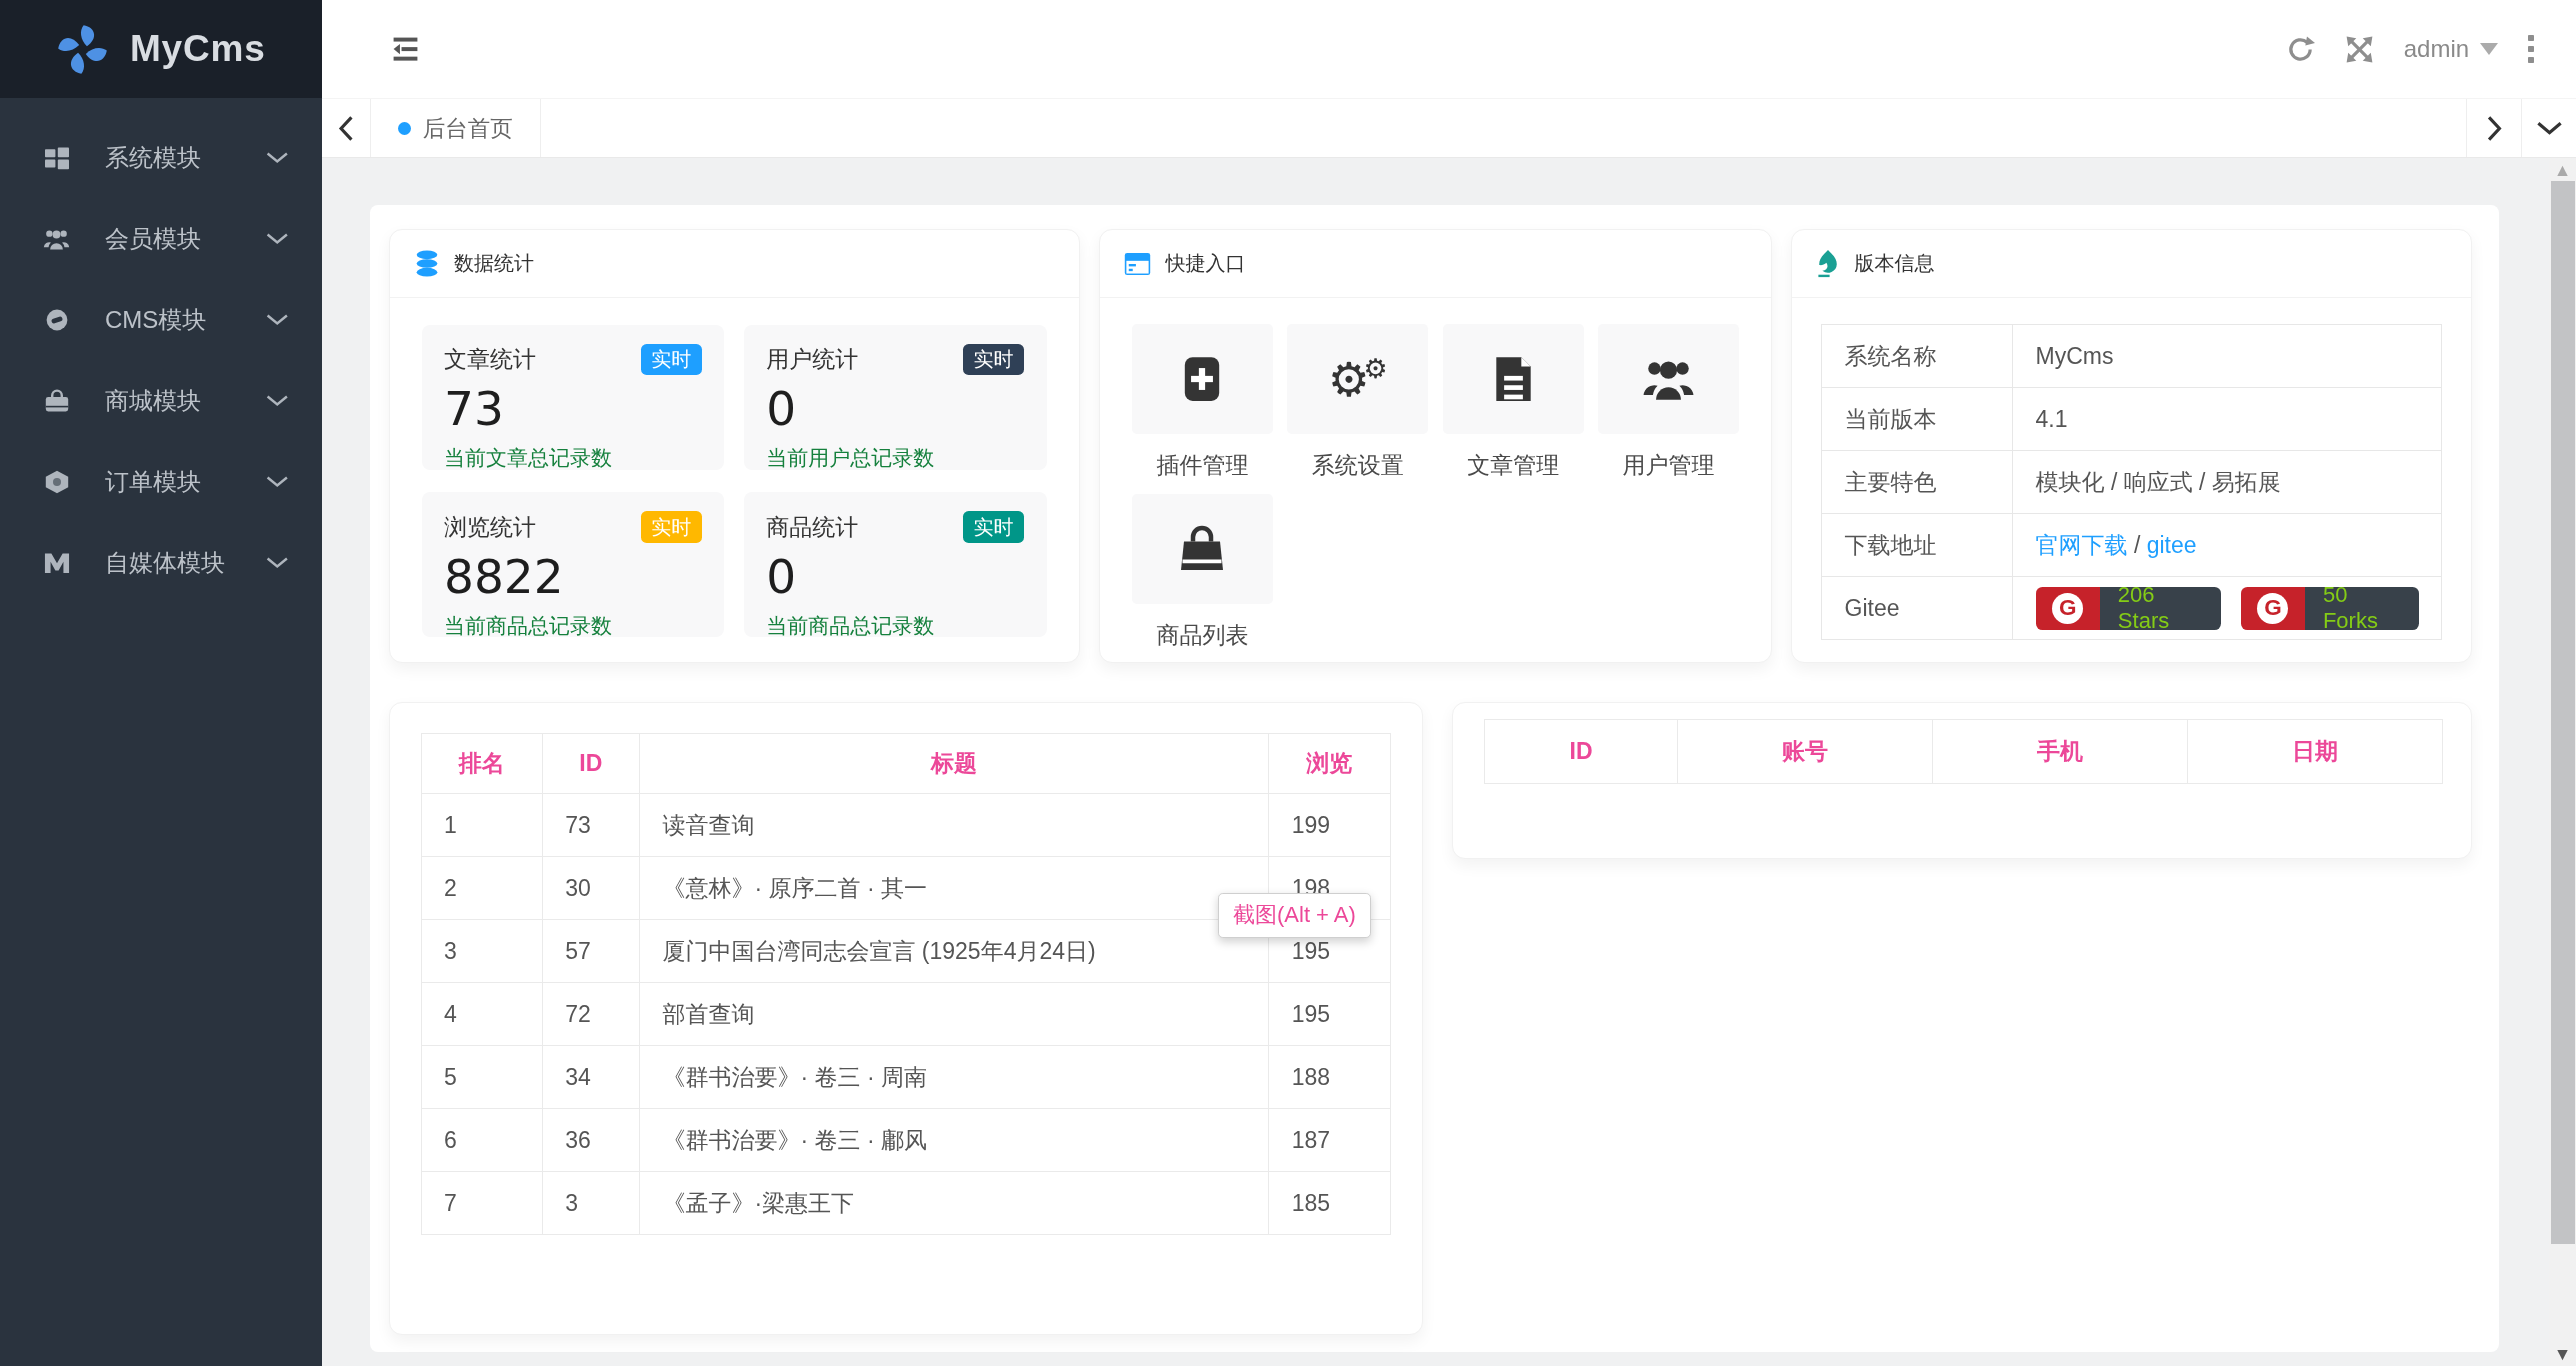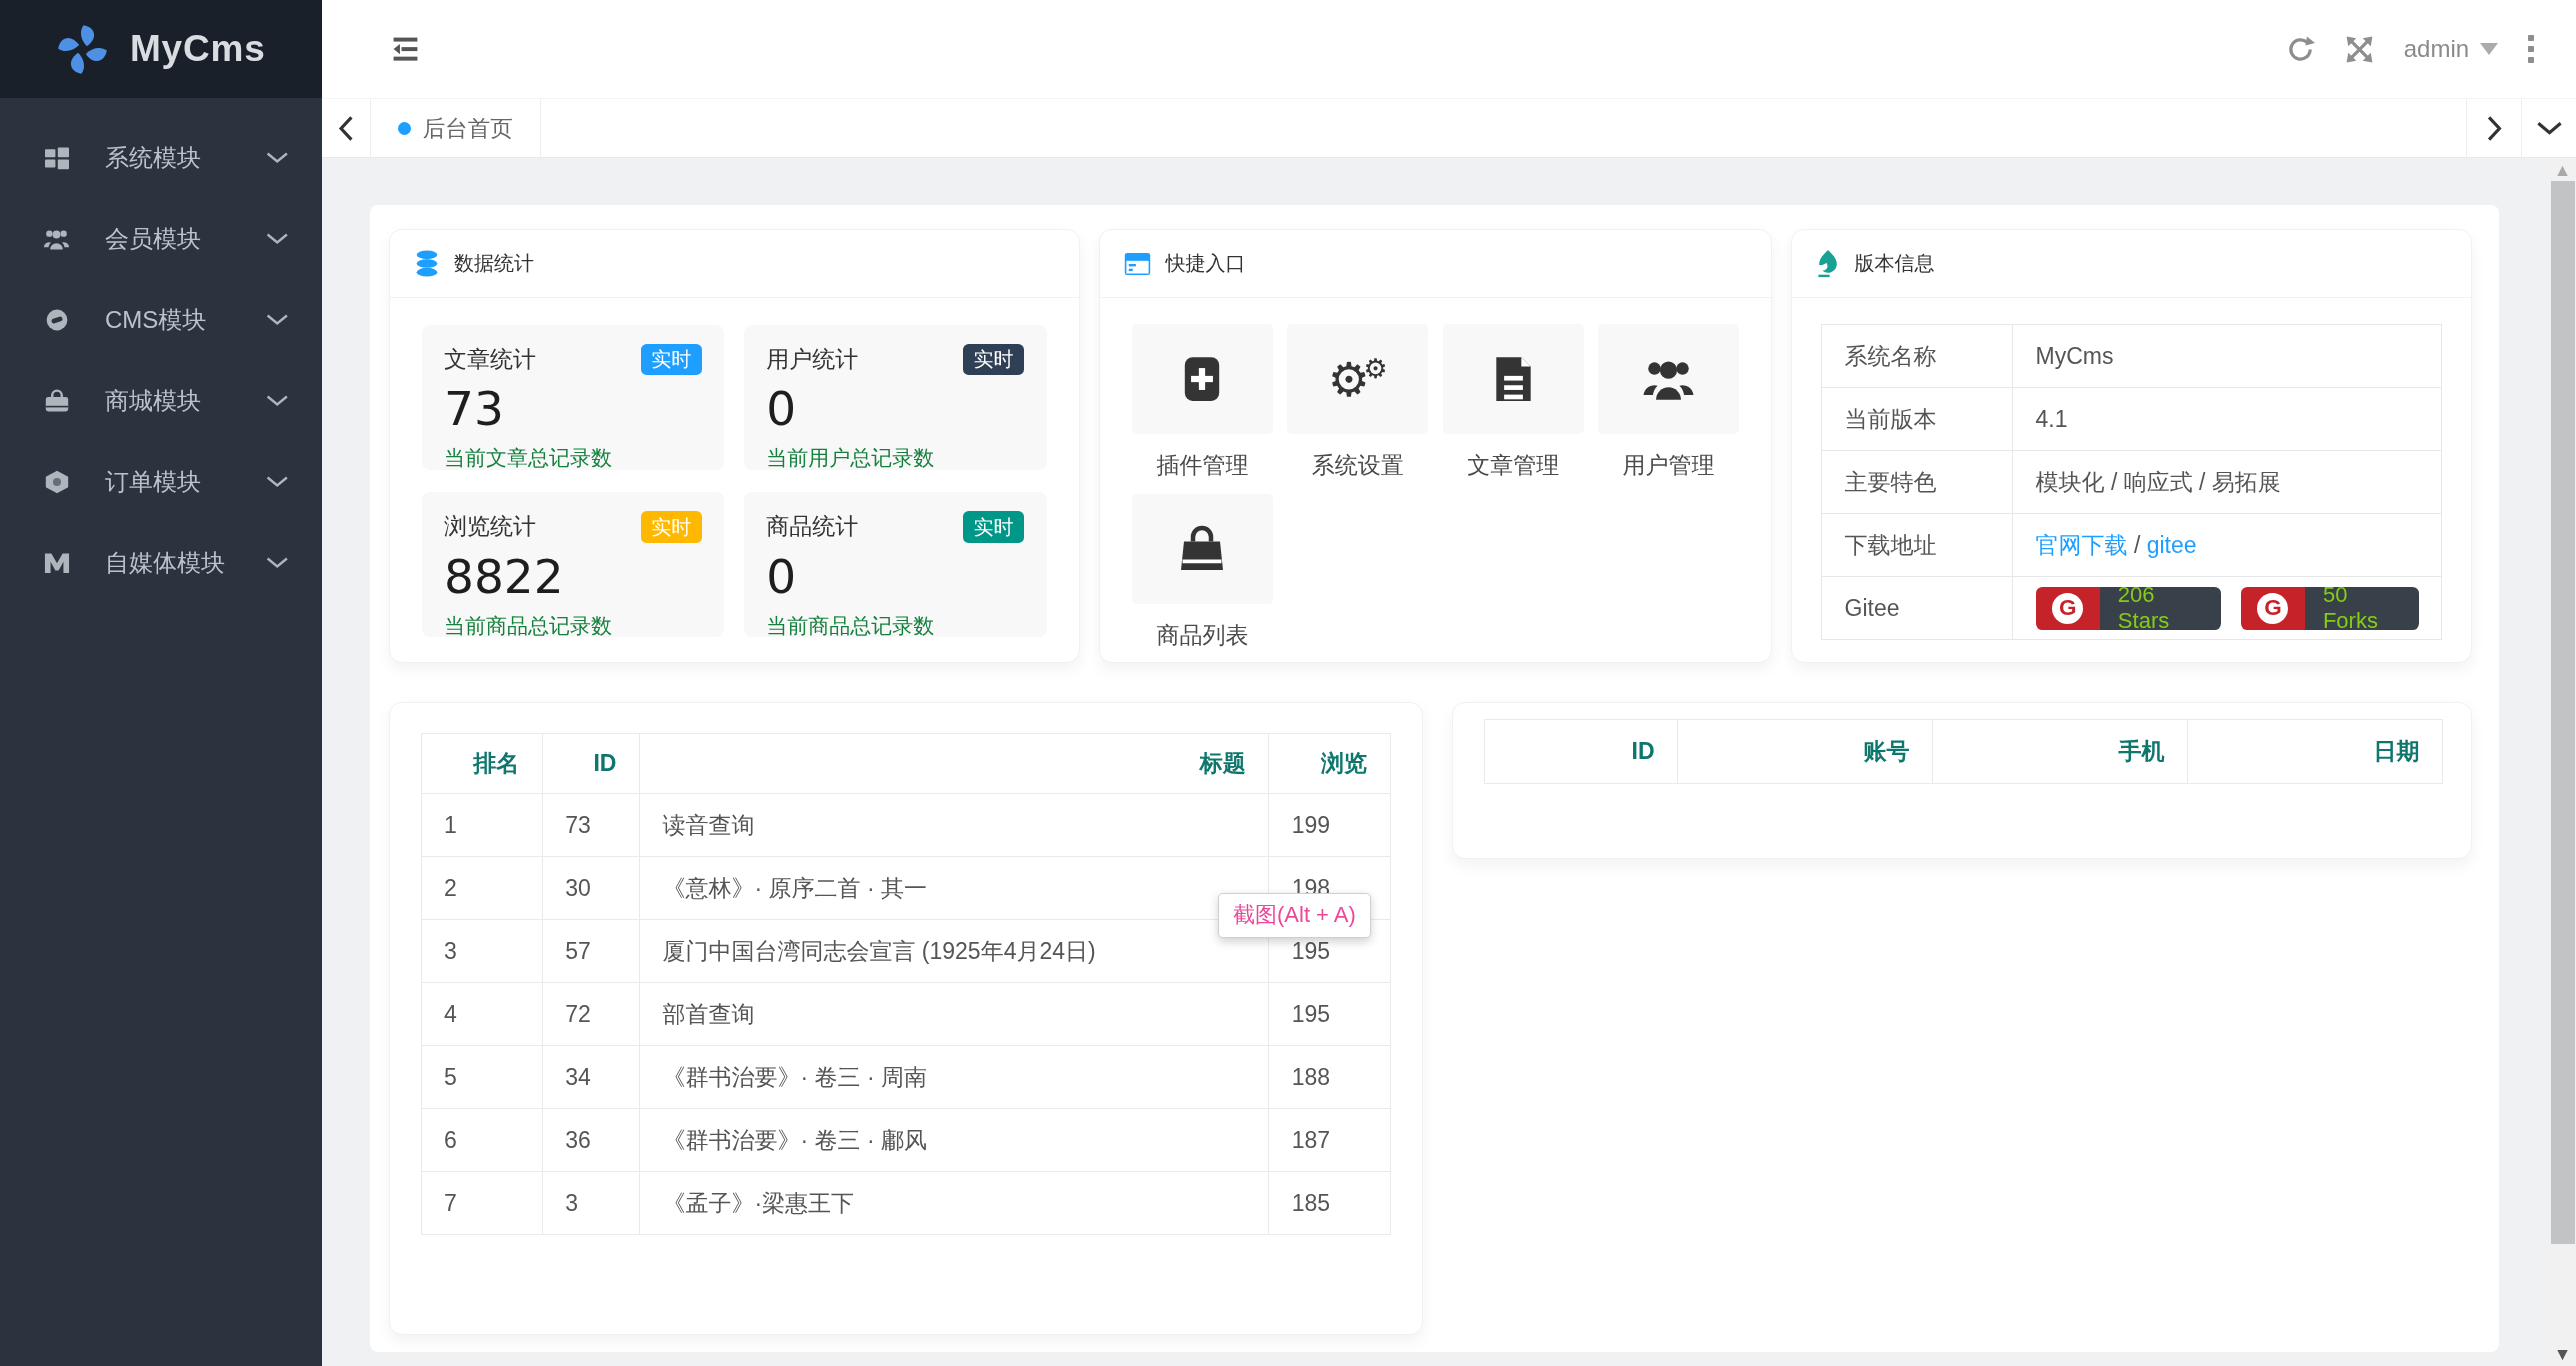--- a/index.html
+++ b/index.html
@@ -51,21 +51,21 @@
 
   .p-stats   { left:18.5px;  top:24px;  width:691px;  height:434px; }
   .p-short   { left:729px; top:24px;  width:673px;  height:434px; }
   .p-version { left:1421px;top:24px;  width:681px;  height:434px; }
   .p-articles{ left:18.5px;  top:497px; width:1034px; height:633px; }
   .p-members { left:1082px;top:497px; width:1020px; height:157px; }
 
   
   .stats-grid { padding:26.6px 32px 0 32px; display:grid; grid-template-columns:1fr 1fr; column-gap:19.3px; row-gap:22.5px; }
   .stat-card { height:145px; background:#F8F8F9; border-radius:8px; padding:19.3px 22.5px; }
-  .stat-top { display:flex; align-items:flex-start; justify-content:space-between; }
+  .stat-top { display:flex; align-items:flex-end; justify-content:space-between; }
   .stat-label { font-size:23px; color:#333; }
   .rt-badge { font-size:20px; color:#fff; padding:5.6px 10.5px; border-radius:5.6px; line-height:1; }
   .badge-blue { background:#1E9FFF; } .badge-dark { background:#2F4056; }
   .badge-yellow { background:#FFB800; } .badge-green { background:#009688; }
   .stat-value { font-size:47px; color:#1E1E1E; margin-top:6.4px; font-family:"DejaVu Sans",sans-serif; }
   .stat-desc { font-size:21px; color:#15803d; margin-top:8px; }
 
   
   .short-grid { padding:26px 32px 0 32px; display:grid; grid-template-columns:repeat(4,1fr); column-gap:14.5px; row-gap:13px; }
   .short-item { text-align:center; cursor:pointer; }
@@ -82,21 +82,21 @@
   .gitee-badges { display:flex; gap:19.3px; align-items:center; }
   .gbadge { display:inline-flex; height:43px; border-radius:6.4px; overflow:hidden; cursor:pointer; }
   .gbadge .gleft { width:71px; background:#C6222A; display:flex; align-items:center; justify-content:center; }
   .gbadge .gcirc { width:31px; height:31px; background:#fff; border-radius:50%; color:#C6222A; font-weight:bold;
      font-size:22.5px; display:flex; align-items:center; justify-content:center; }
   .gbadge .gright { background:#38414A; color:#84cc16; font-size:22px; display:flex; align-items:center; padding:0 17.7px; }
 
   
   .tbl-body { padding:30px 31px 0 31px; position:relative; }
   .dtable { width:100%; border-collapse:collapse; table-layout:fixed; }
-  .dtable th { border:1.6px solid #EAEAEA; height:60px; font-size:23px; color:#0f766e; text-align:right; padding:0 22.5px; font-weight:bold; background:#fff; }
+  .dtable th { border:1.6px solid #EAEAEA; height:60px; font-size:23px; color:#ec4899; text-align:center; padding:0 22.5px; font-weight:bold; background:#fff; }
   .dtable td { border:1.6px solid #EAEAEA; height:63px; font-size:23px; color:#555; padding:0 22.5px; overflow:hidden; white-space:nowrap; }
 
   
   .tooltip { position:absolute; left:828px; top:190px; z-index:5; background:#fff; border:1.6px solid #CFCFCF;
     border-radius:4.8px; box-shadow:0 3.2px 9.7px rgba(0,0,0,0.18); font-size:22px; color:#ec4899; padding:6.4px 14.5px; white-space:nowrap; }
 
   
   .scrollbar { position:absolute; left:2549px; top:158px; width:27px; height:1209px; background:#F1F1F1; }
   .sb-thumb { position:absolute; left:1.6px; top:22.5px; width:24px; height:1063px; background:#C2C3C5; }
   .sb-arrow { position:absolute; left:0; width:27px; text-align:center; font-size:17.7px; }

